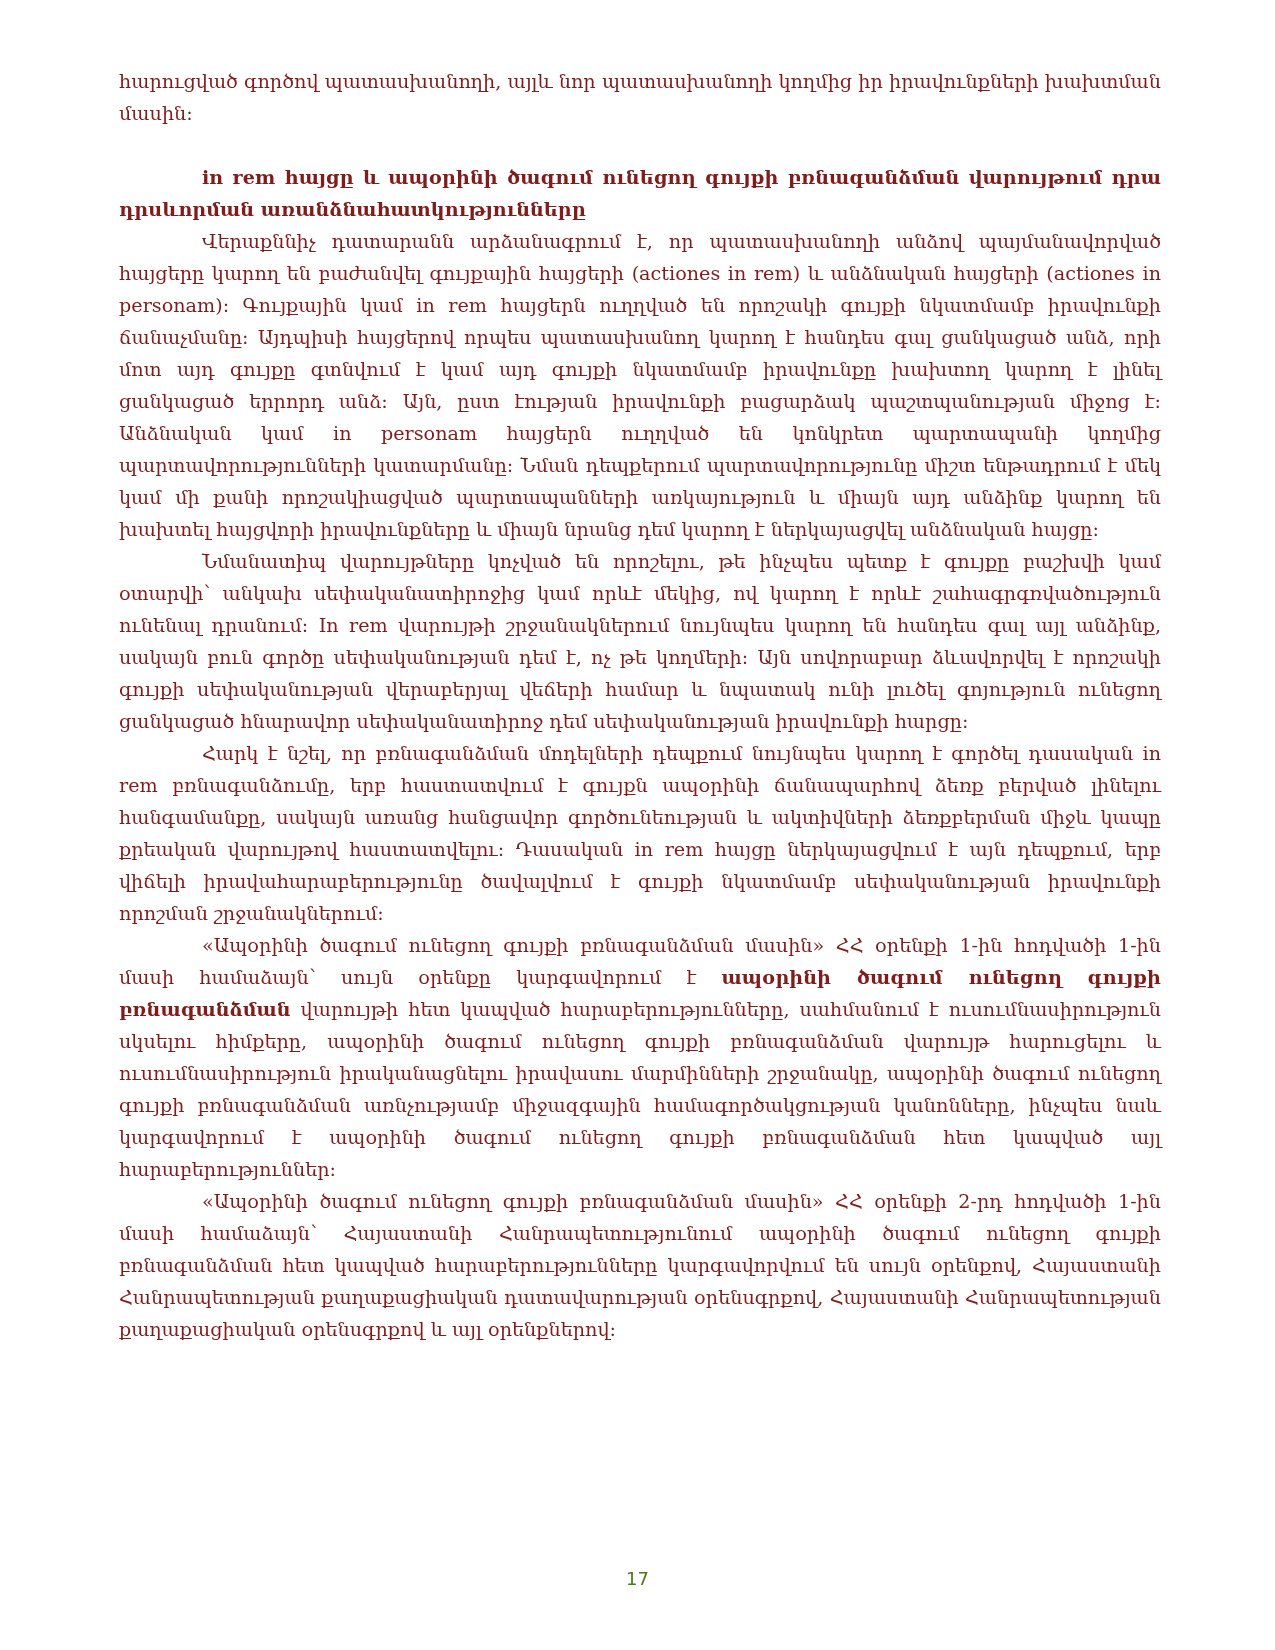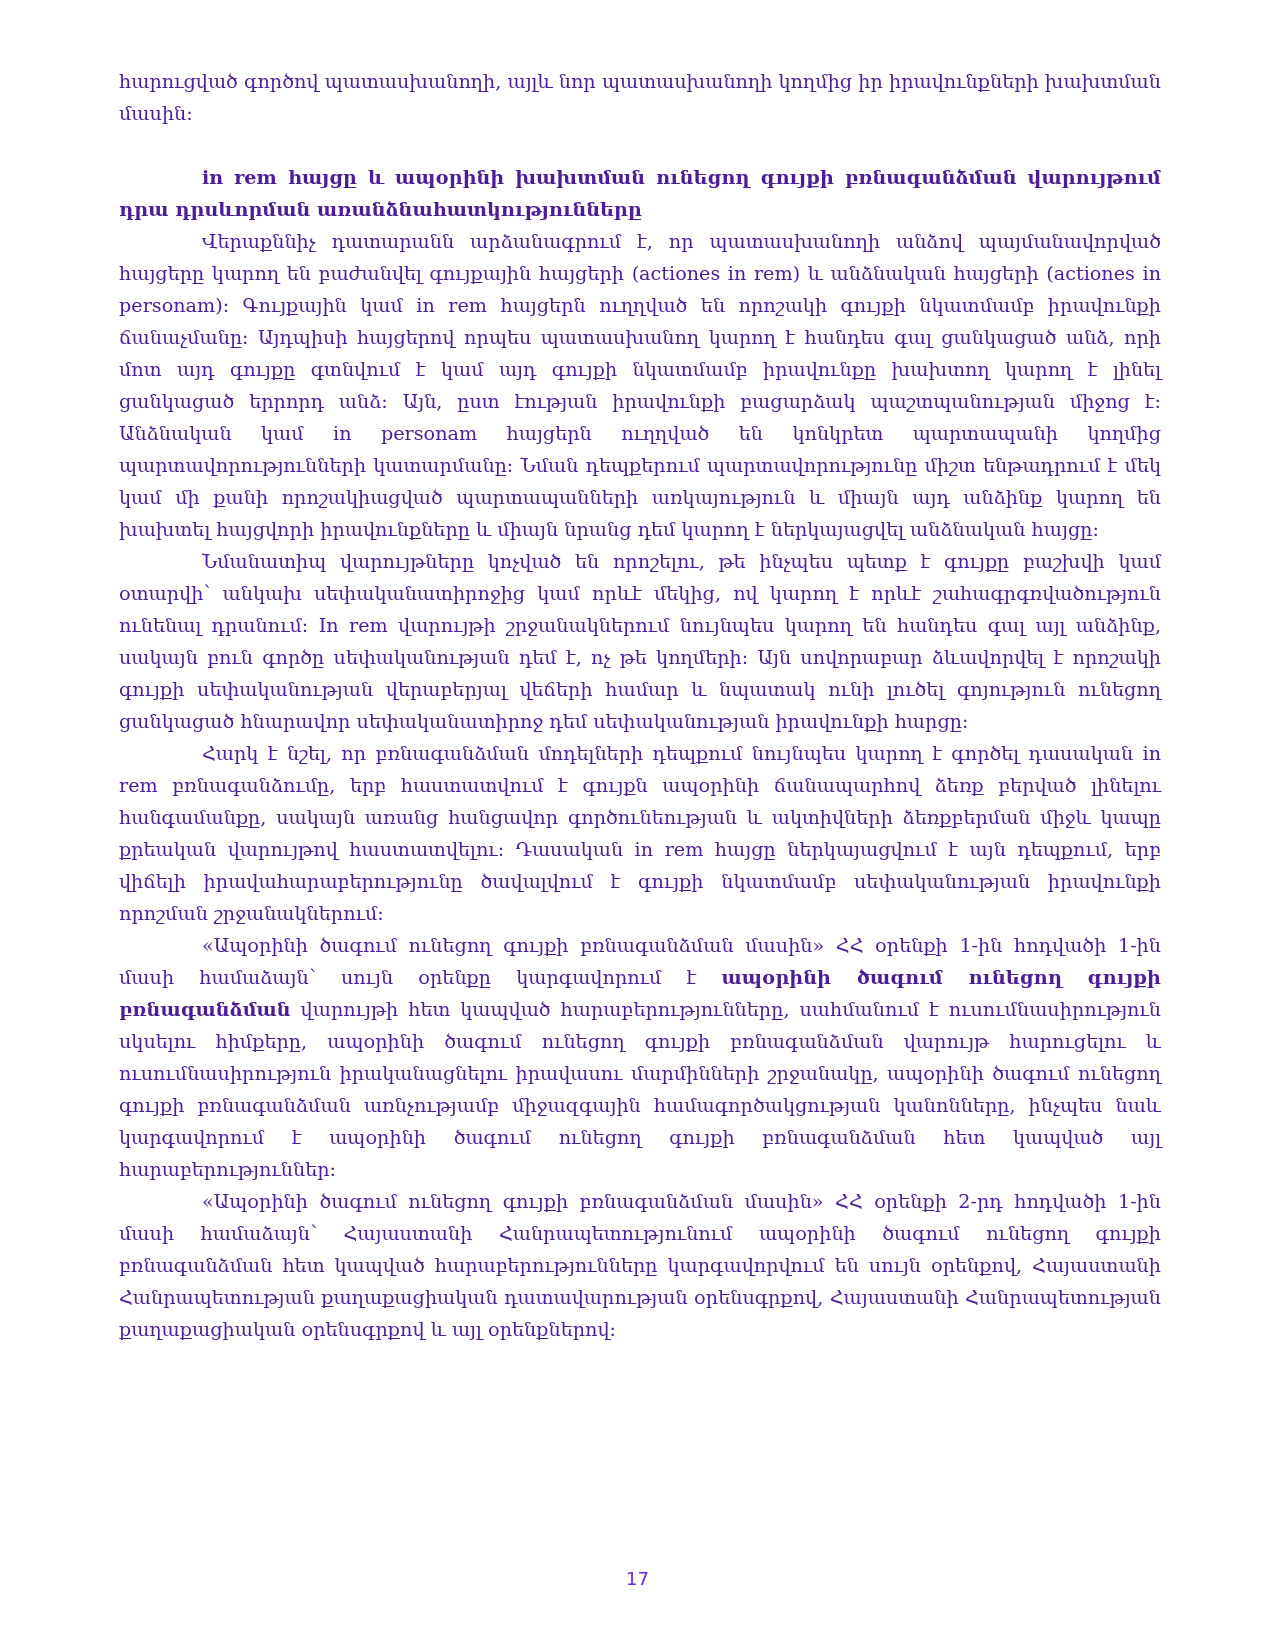--- a/index.html
+++ b/index.html
@@ -5,50 +5,50 @@
     html, body { margin: 0; padding: 0; background: #ffffff; }
     body { width: 1275px; height: 1650px; position: relative; overflow: hidden; }
     .page {
       position: absolute;
       left: 119px;
       top: 66px;
       width: 1042px;
       font-family: "DejaVu Serif", "Liberation Serif", serif;
       font-size: 19.2px;
       line-height: 32px;
-      color: #4c1d95;
+      color: #7f1d1d;
     }
     .p { margin: 0; text-align: justify; text-align-last: left; }
     .indent { text-indent: 83px; }
     .gap { height: 32px; }
     .heading {
       margin: 0;
       font-weight: bold;
       text-indent: 83px;
       text-align: justify;
       text-align-last: left;
     }
     b { font-weight: bold; }
     .page-number {
       position: absolute;
       left: 0; right: 0;
       top: 1568px;
       text-align: center;
       font-family: "DejaVu Sans", "Liberation Sans", sans-serif;
       font-size: 18px;
-      color: #6d28d9;
+      color: #4d7c0f;
     }
   </style>
 </head>
 <body>
 
 <div class="page">
   <p class="p">հարուցված գործով պատասխանողի, այլև նոր պատասխանողի կողմից իր իրավունքների խախտման մասին:</p>
   <div class="gap"></div>
-  <p class="heading">in rem հայցը և ապօրինի խախտման ունեցող գույքի բռնագանձման վարույթում դրա դրսևորման առանձնահատկությունները</p>
+  <p class="heading">in rem հայցը և ապօրինի ծագում ունեցող գույքի բռնագանձման վարույթում դրա դրսևորման առանձնահատկությունները</p>
   <p class="p indent">Վերաքննիչ դատարանն արձանագրում է, որ պատասխանողի անձով պայմանավորված հայցերը կարող են բաժանվել գույքային հայցերի (actiones in rem) և անձնական հայցերի (actiones in personam): Գույքային կամ in rem հայցերն ուղղված են որոշակի գույքի նկատմամբ իրավունքի ճանաչմանը: Այդպիսի հայցերով որպես պատասխանող կարող է հանդես գալ ցանկացած անձ, որի մոտ այդ գույքը գտնվում է կամ այդ գույքի նկատմամբ իրավունքը խախտող կարող է լինել ցանկացած երրորդ անձ: Այն, ըստ էության իրավունքի բացարձակ պաշտպանության միջոց է: Անձնական կամ in personam հայցերն ուղղված են կոնկրետ պարտապանի կողմից պարտավորությունների կատարմանը: Նման դեպքերում պարտավորությունը միշտ ենթադրում է մեկ կամ մի քանի որոշակիացված պարտապանների առկայություն և միայն այդ անձինք կարող են խախտել հայցվորի իրավունքները և միայն նրանց դեմ կարող է ներկայացվել անձնական հայցը:</p>
   <p class="p indent">Նմանատիպ վարույթները կոչված են որոշելու, թե ինչպես պետք է գույքը բաշխվի կամ օտարվի՝ անկախ սեփականատիրոջից կամ որևէ մեկից, ով կարող է որևէ շահագրգռվածություն ունենալ դրանում: In rem վարույթի շրջանակներում նույնպես կարող են հանդես գալ այլ անձինք, սակայն բուն գործը սեփականության դեմ է, ոչ թե կողմերի: Այն սովորաբար ձևավորվել է որոշակի գույքի սեփականության վերաբերյալ վեճերի համար և նպատակ ունի լուծել գոյություն ունեցող ցանկացած հնարավոր սեփականատիրոջ դեմ սեփականության իրավունքի հարցը:</p>
   <p class="p indent">Հարկ է նշել, որ բռնագանձման մոդելների դեպքում նույնպես կարող է գործել դասական in rem բռնագանձումը, երբ հաստատվում է գույքն ապօրինի ճանապարհով ձեռք բերված լինելու հանգամանքը, սակայն առանց հանցավոր գործունեության և ակտիվների ձեռքբերման միջև կապը քրեական վարույթով հաստատվելու: Դասական in rem հայցը ներկայացվում է այն դեպքում, երբ վիճելի իրավահարաբերությունը ծավալվում է գույքի նկատմամբ սեփականության իրավունքի որոշման շրջանակներում:</p>
   <p class="p indent"><span>«Ապօրինի ծագում ունեցող գույքի բռնագանձման մասին» ՀՀ օրենքի 1-ին հոդվածի 1-ին մասի համաձայն՝ սույն օրենքը կարգավորում է </span><b>ապօրինի ծագում ունեցող գույքի բռնագանձման</b><span> վարույթի հետ կապված հարաբերությունները, սահմանում է ուսումնասիրություն սկսելու հիմքերը, ապօրինի ծագում ունեցող գույքի բռնագանձման վարույթ հարուցելու և ուսումնասիրություն իրականացնելու իրավասու մարմինների շրջանակը, ապօրինի ծագում ունեցող գույքի բռնագանձման առնչությամբ միջազգային համագործակցության կանոնները, ինչպես նաև կարգավորում է ապօրինի ծագում ունեցող գույքի բռնագանձման հետ կապված այլ հարաբերություններ:</span></p>
   <p class="p indent">«Ապօրինի ծագում ունեցող գույքի բռնագանձման մասին» ՀՀ օրենքի 2-րդ հոդվածի 1-ին մասի համաձայն՝ Հայաստանի Հանրապետությունում ապօրինի ծագում ունեցող գույքի բռնագանձման հետ կապված հարաբերությունները կարգավորվում են սույն օրենքով, Հայաստանի Հանրապետության քաղաքացիական դատավարության օրենսգրքով, Հայաստանի Հանրապետության քաղաքացիական օրենսգրքով և այլ օրենքներով:</p>
 </div>
 
 <div class="page-number">17</div>
 
 </body></html>

